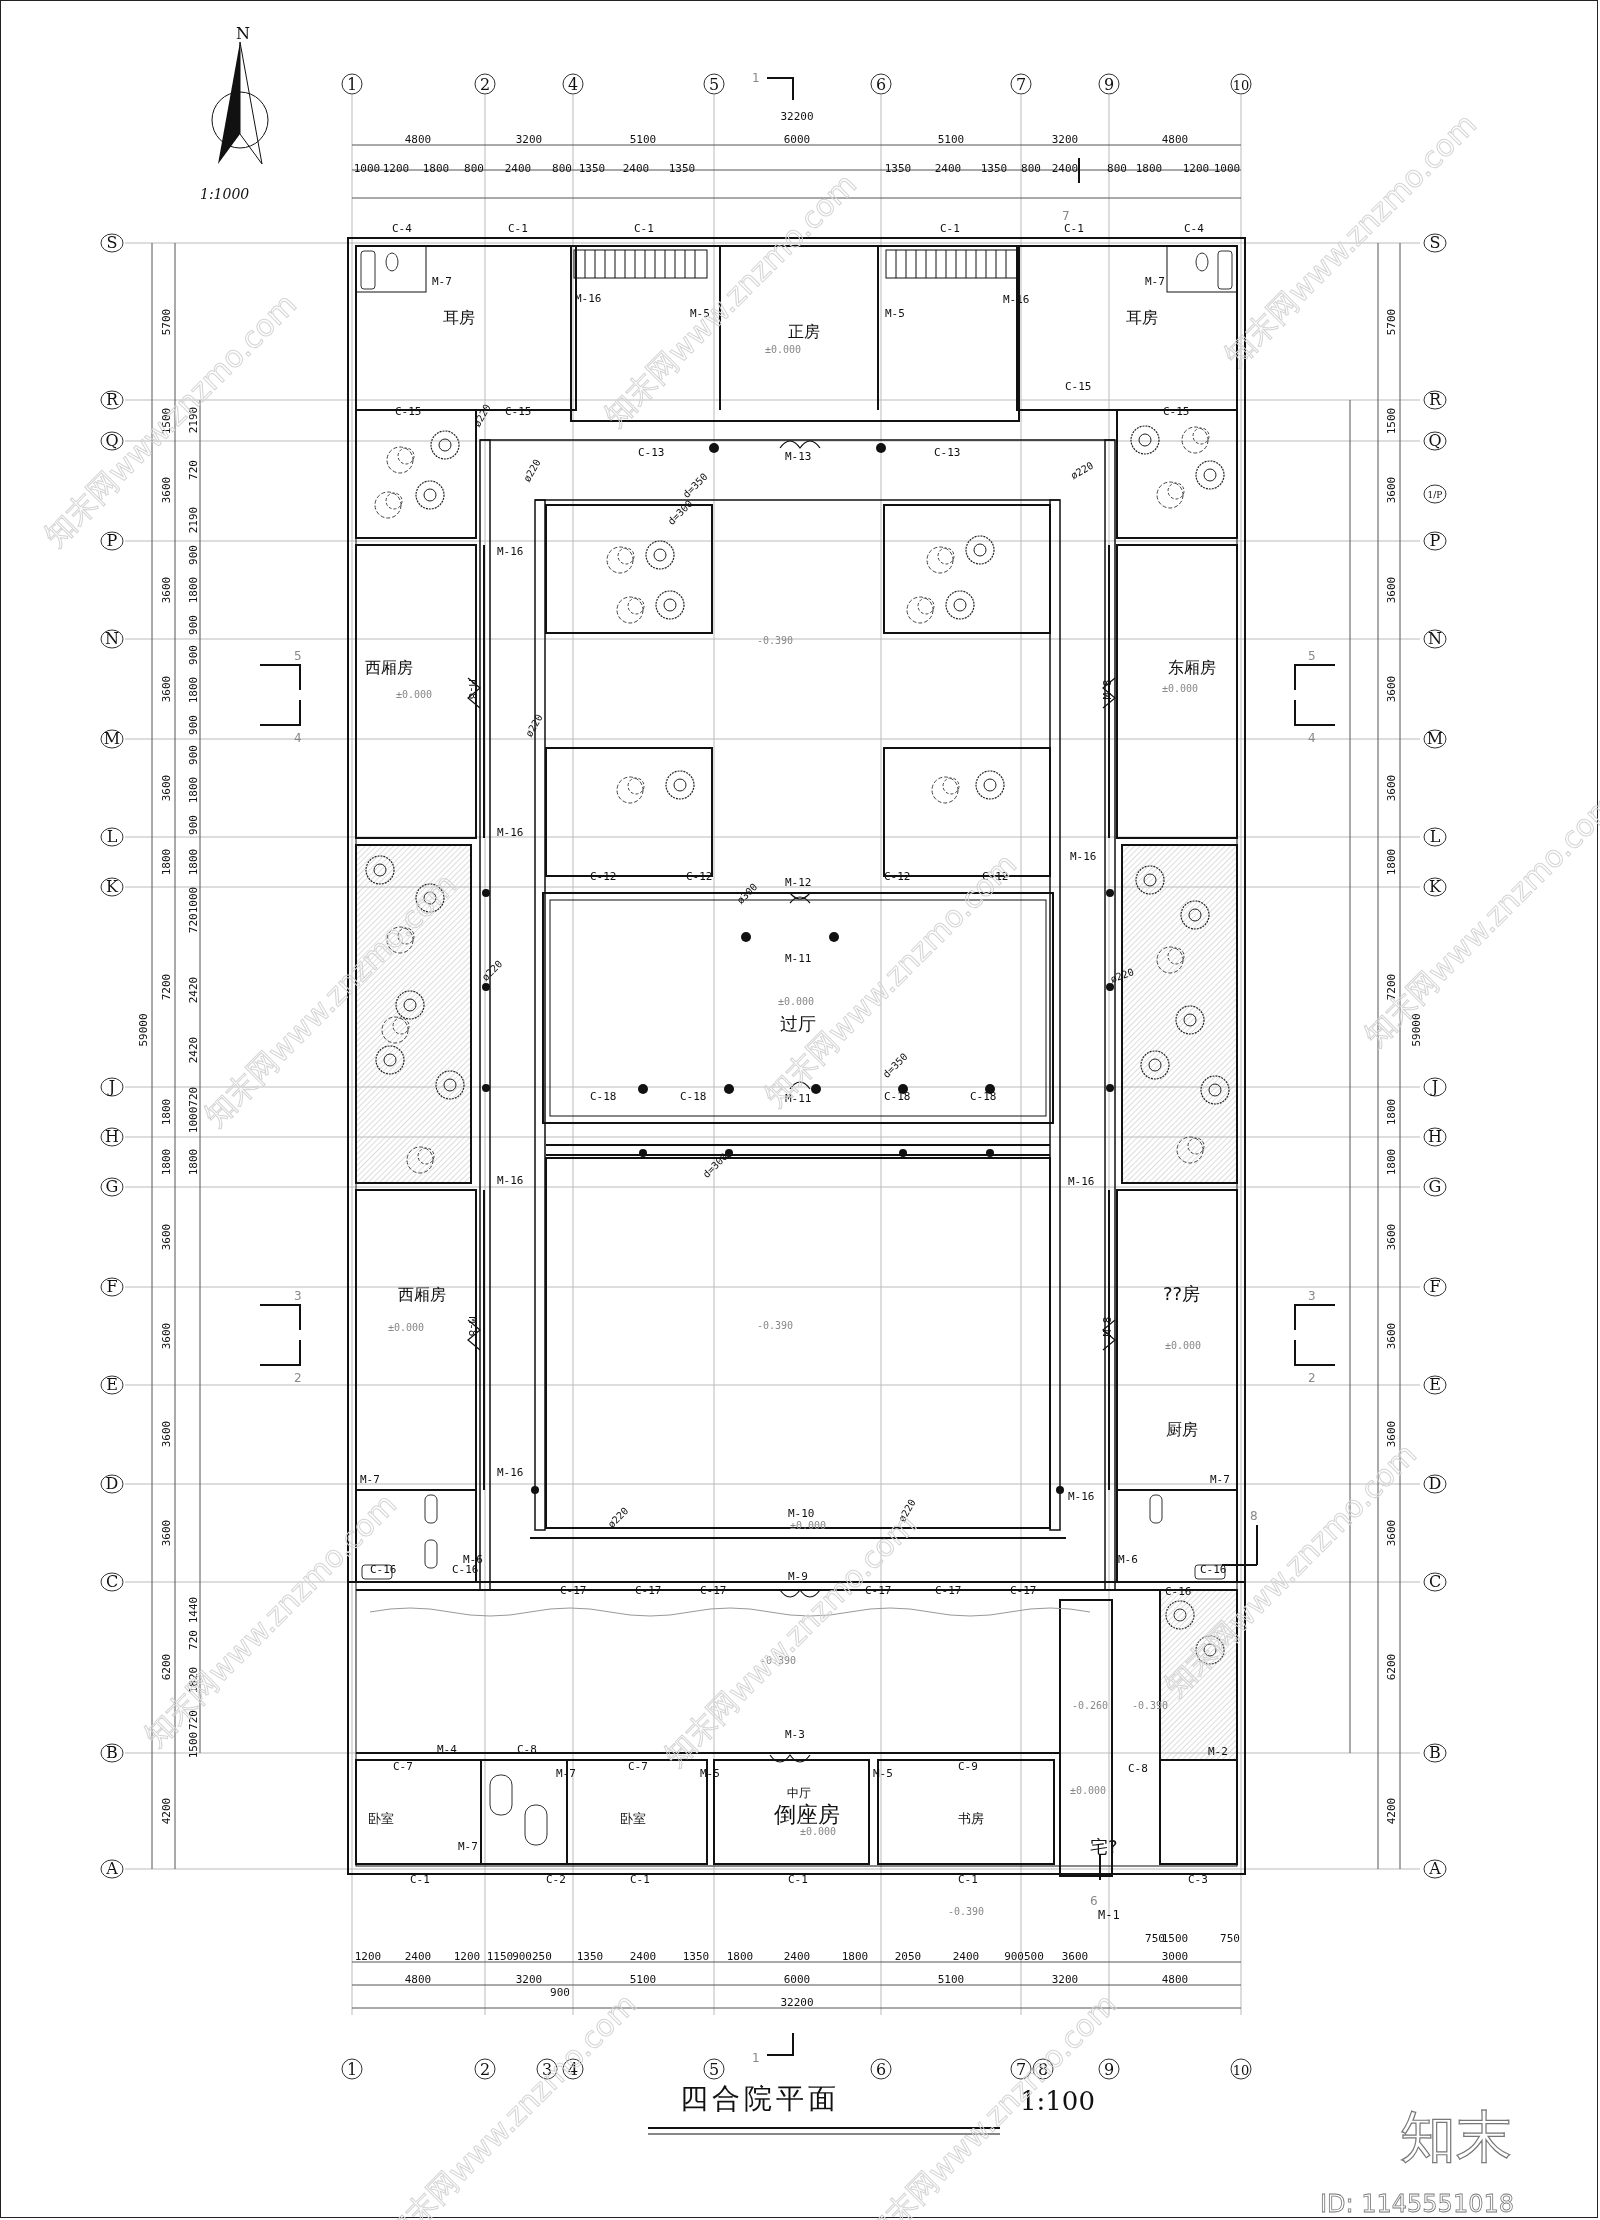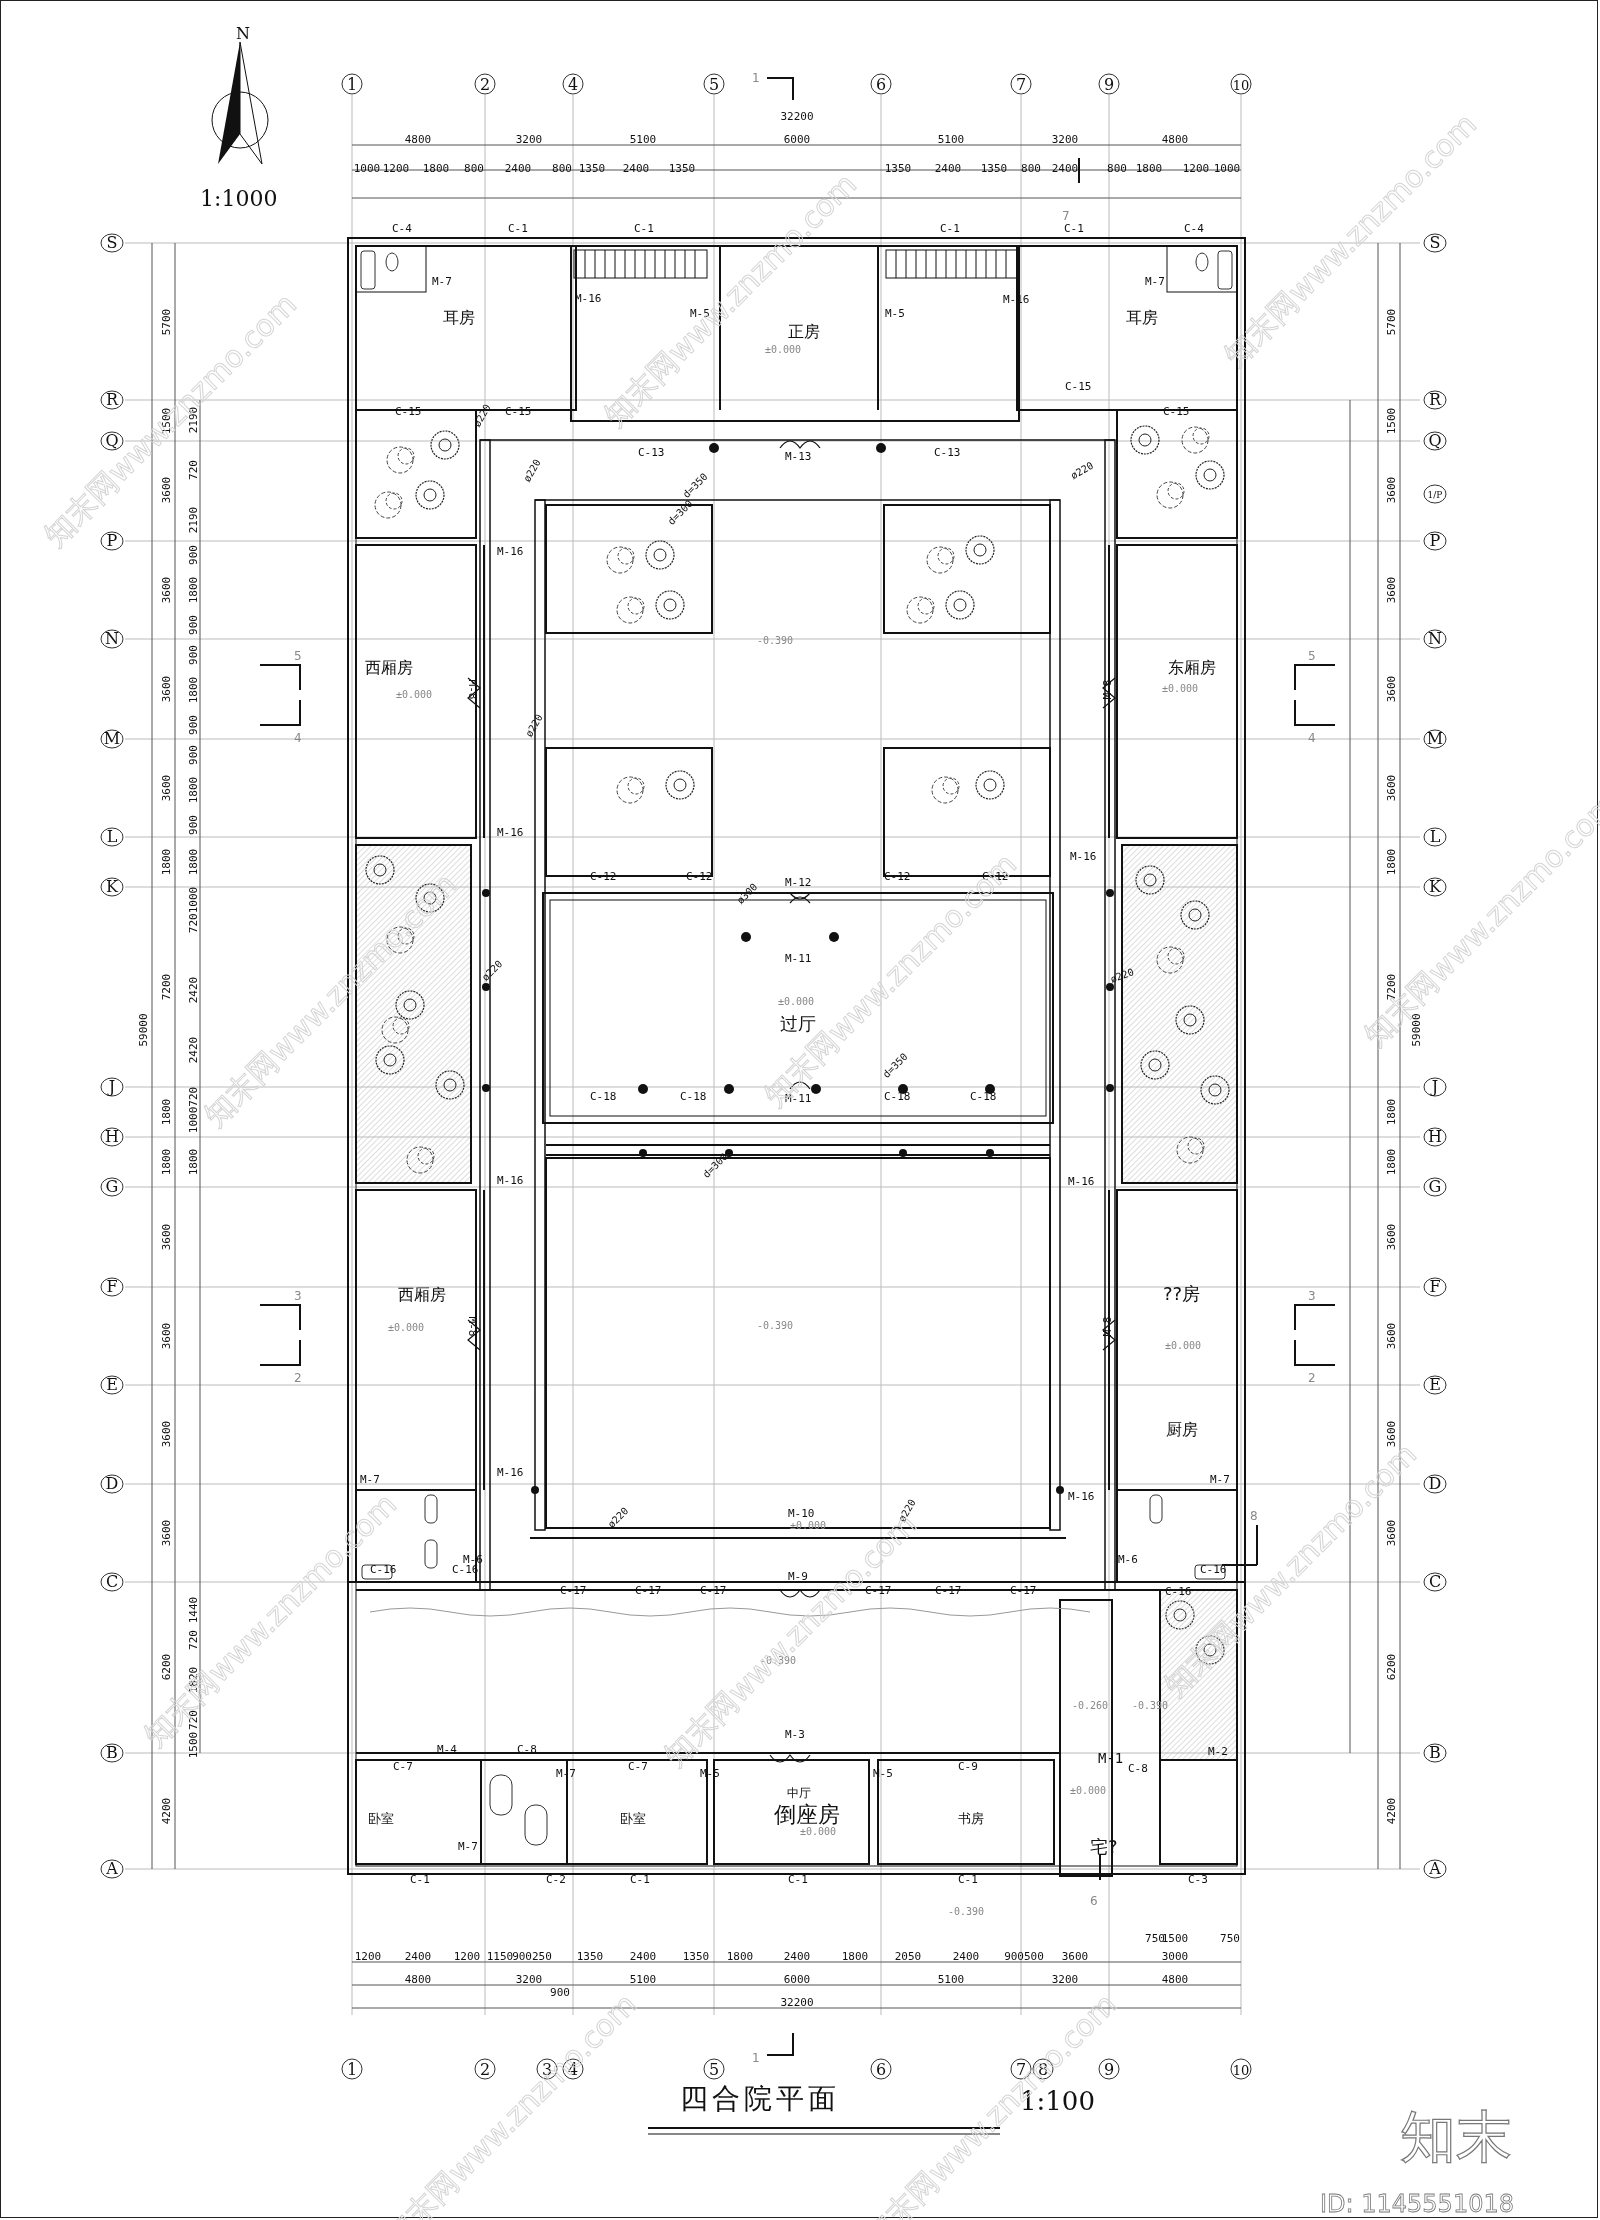--- a/index.html
+++ b/index.html
@@ -3,21 +3,21 @@
 <meta charset="utf-8">
 <style>
   html,body{margin:0;padding:0;background:#fff;}
   body{width:1600px;height:2220px;position:relative;overflow:hidden;font-family:"DejaVu Sans Mono","Liberation Mono",monospace;color:#111;}
   .frame{position:absolute;left:0;top:0;width:1598px;height:2218px;border:1px solid #222;box-sizing:border-box;}
   svg{position:absolute;left:0;top:0;}
   .ts{font-family:"DejaVu Sans Mono",monospace;font-size:11px;fill:#111;}
   .tg{font-family:"DejaVu Sans",sans-serif;font-size:12px;fill:#888;}
   .axis{font-family:"DejaVu Serif",serif;font-size:16px;fill:#111;}
   .html-label{position:absolute;white-space:nowrap;}
-  .scale-n{left:200px;top:186px;font-family:"DejaVu Serif",serif;font-size:22px;}
+  .scale-n{left:200px;top:186px;font-family:"DejaVu Serif",serif;font-size:14px;font-style:italic;}
   .north-n{left:236px;top:24px;font-family:"DejaVu Serif",serif;font-size:16px;}
   .title{left:680px;top:2080px;font-family:"DejaVu Sans",sans-serif;font-size:28px;letter-spacing:4px;}
   .title-scale{left:1020px;top:2086px;font-family:"DejaVu Serif",serif;font-size:26px;}
   .brand{left:1400px;top:2100px;font-family:"DejaVu Sans",sans-serif;font-size:56px;color:#fff;-webkit-text-stroke:1.2px #777;}
   .brand-id{left:1320px;top:2190px;font-family:"DejaVu Sans",sans-serif;font-size:24px;color:#fff;-webkit-text-stroke:0.8px #777;}
   .wm{position:absolute;font-family:"DejaVu Sans",sans-serif;font-size:30px;color:transparent;-webkit-text-stroke:1px #d4d4d4;transform:rotate(-45deg);white-space:nowrap;pointer-events:none;}
 </style>
 </head>
 <body>
 
@@ -638,21 +638,21 @@
 <div class="html-label" style="left:1118px;top:1553px;font-size:11px;">M-6</div>
 <div class="html-label" style="left:788px;top:1507px;font-size:11px;">M-10</div>
 <div class="html-label" style="left:788px;top:1570px;font-size:11px;">M-9</div>
 <div class="html-label" style="left:437px;top:1743px;font-size:11px;">M-4</div>
 <div class="html-label" style="left:556px;top:1767px;font-size:11px;">M-7</div>
 <div class="html-label" style="left:458px;top:1840px;font-size:11px;">M-7</div>
 <div class="html-label" style="left:700px;top:1767px;font-size:11px;">M-5</div>
 <div class="html-label" style="left:785px;top:1728px;font-size:11px;">M-3</div>
 <div class="html-label" style="left:873px;top:1767px;font-size:11px;">M-5</div>
 <div class="html-label" style="left:1208px;top:1745px;font-size:11px;">M-2</div>
-<div class="html-label" style="left:1098px;top:1750px;font-size:14px;">M-1</div>
+<div class="html-label" style="left:1098px;top:1908px;font-size:12px;">M-1</div>
 <div class="html-label" style="left:463px;top:1320px;font-size:11px;transform:rotate(90deg);">M-8</div>
 <div class="html-label" style="left:1098px;top:1320px;font-size:11px;transform:rotate(-90deg);">M-8</div>
 <div class="html-label" style="left:463px;top:683px;font-size:11px;transform:rotate(90deg);">M-8</div>
 <div class="html-label" style="left:1098px;top:683px;font-size:11px;transform:rotate(-90deg);">M-8</div>
 
 <div class="html-label" style="left:735px;top:888px;font-size:10px;transform:rotate(-45deg);">ø300</div>
 <div class="html-label" style="left:880px;top:1060px;font-size:10px;transform:rotate(-45deg);">d=350</div>
 <div class="html-label" style="left:680px;top:480px;font-size:10px;transform:rotate(-45deg);">d=350</div>
 <div class="html-label" style="left:665px;top:507px;font-size:10px;transform:rotate(-45deg);">d=300</div>
 <div class="html-label" style="left:700px;top:1160px;font-size:10px;transform:rotate(-45deg);">d=300</div>

